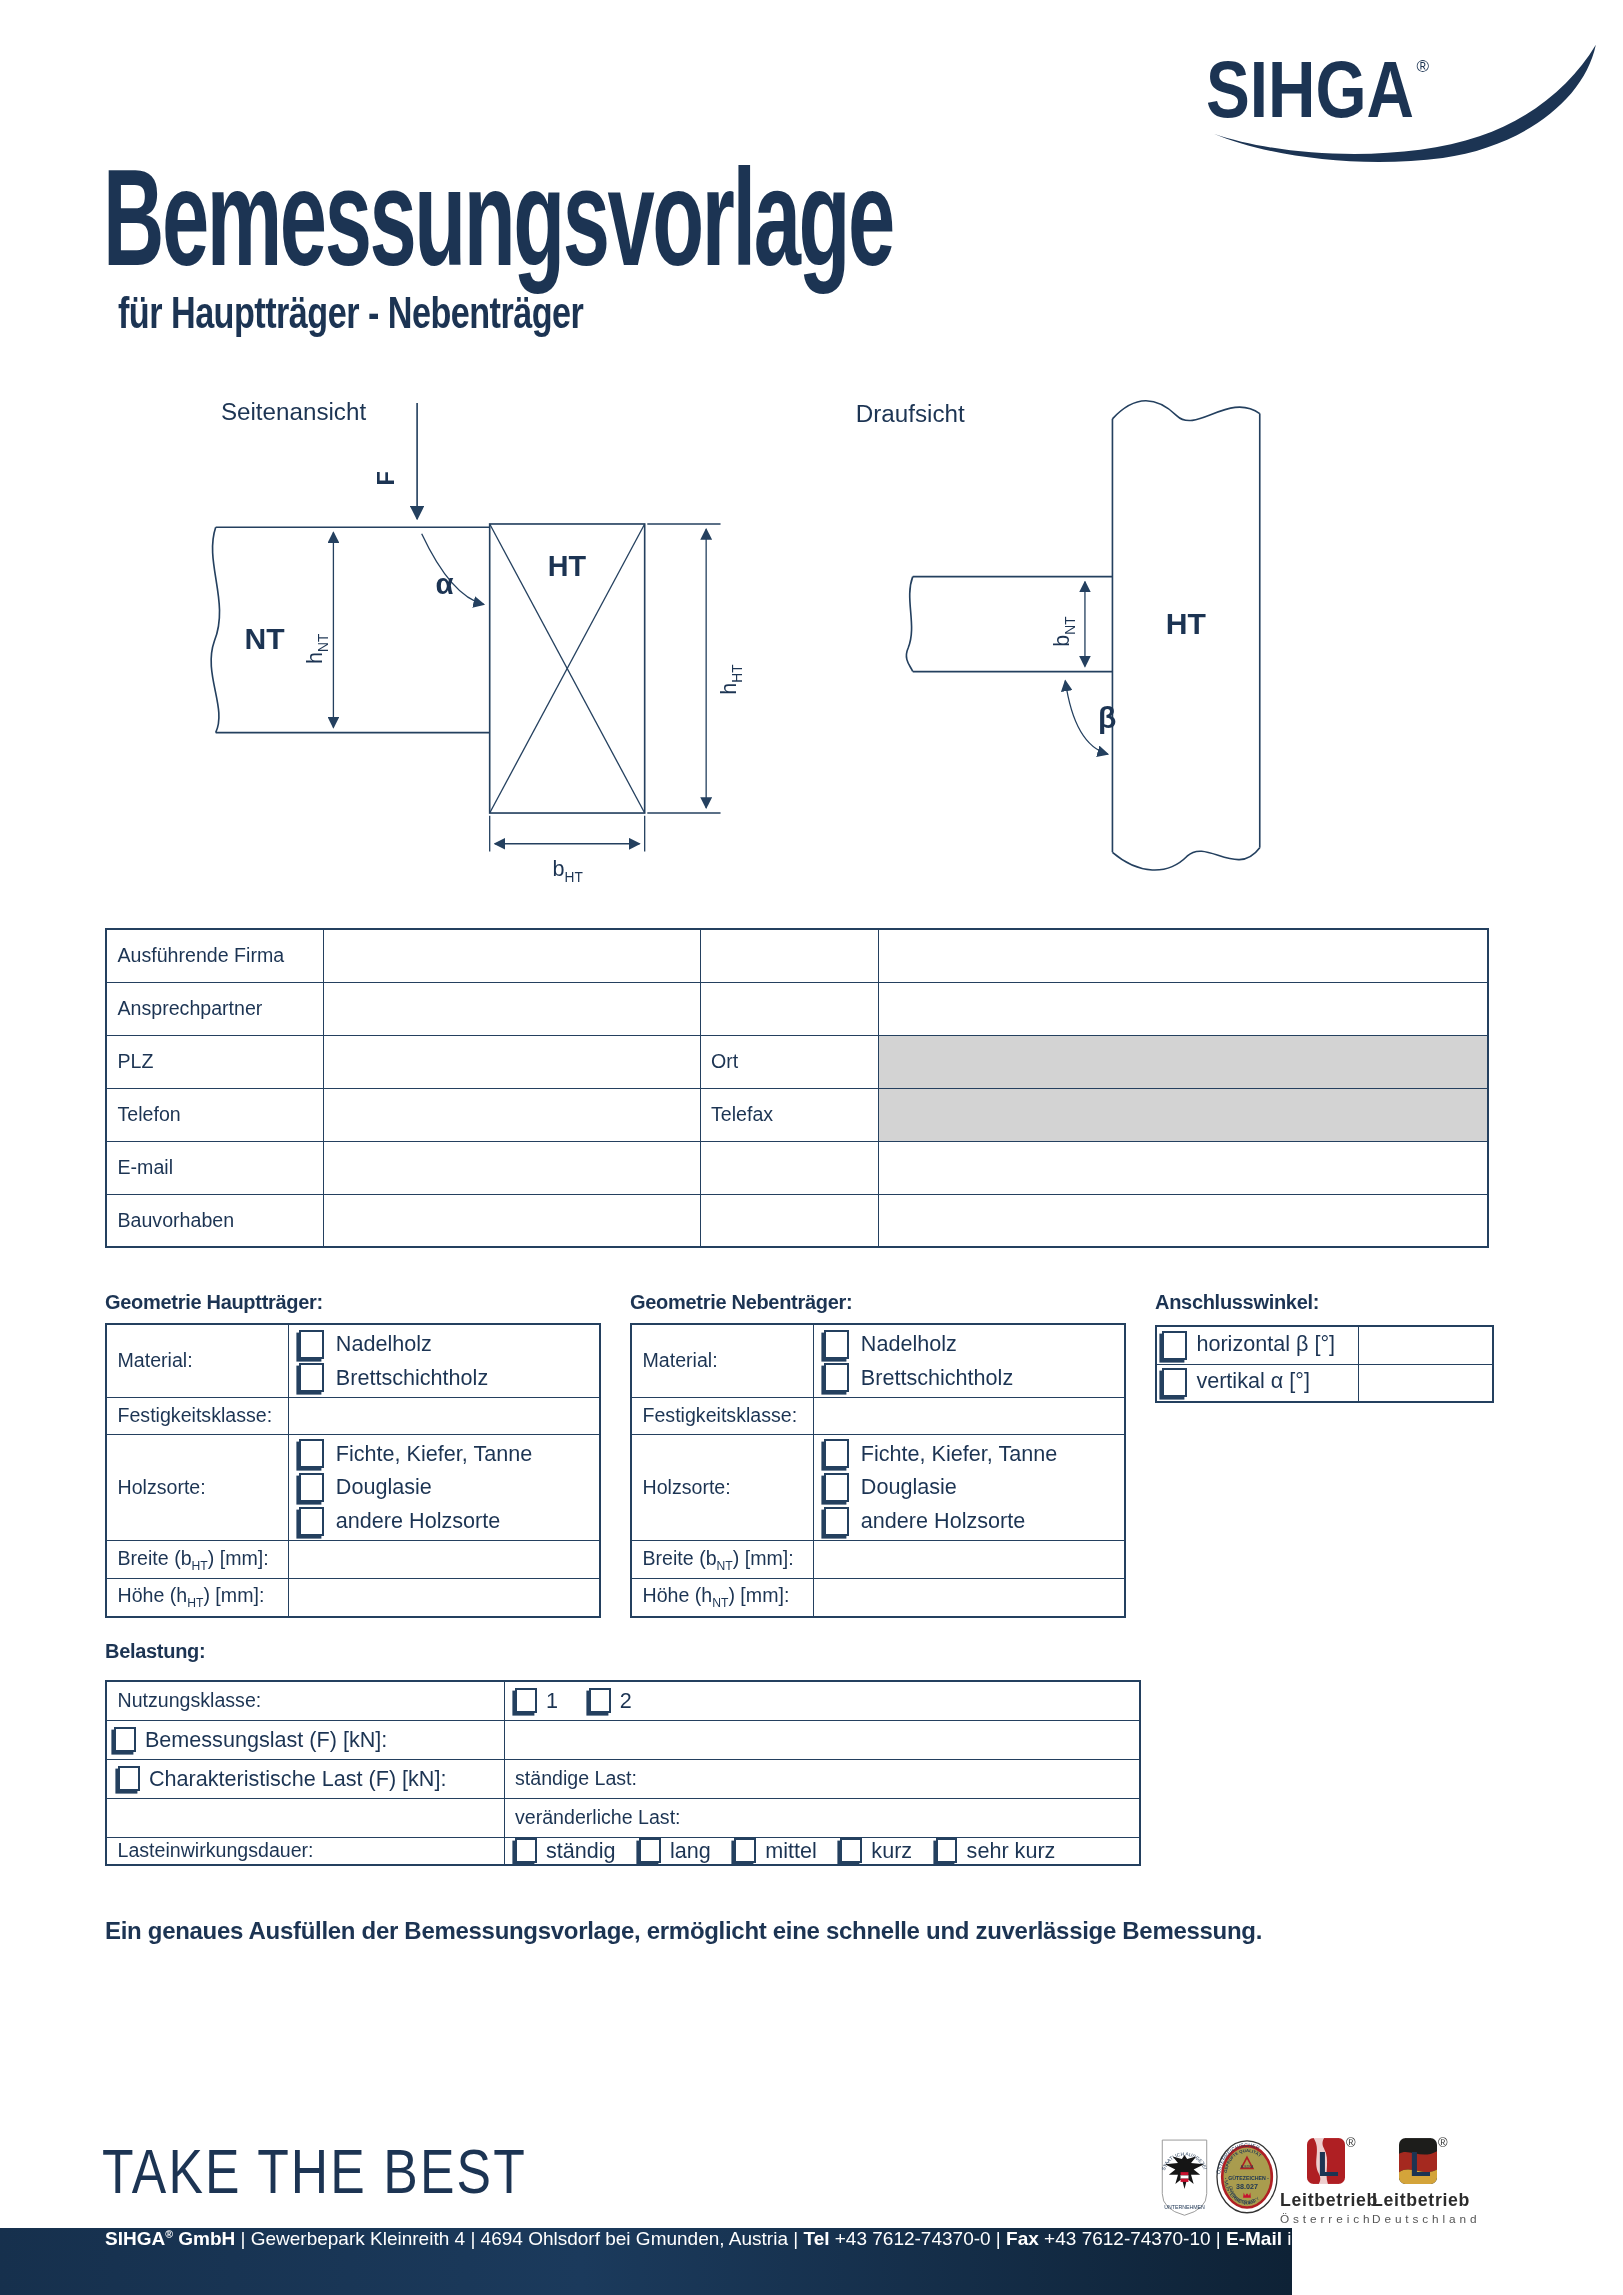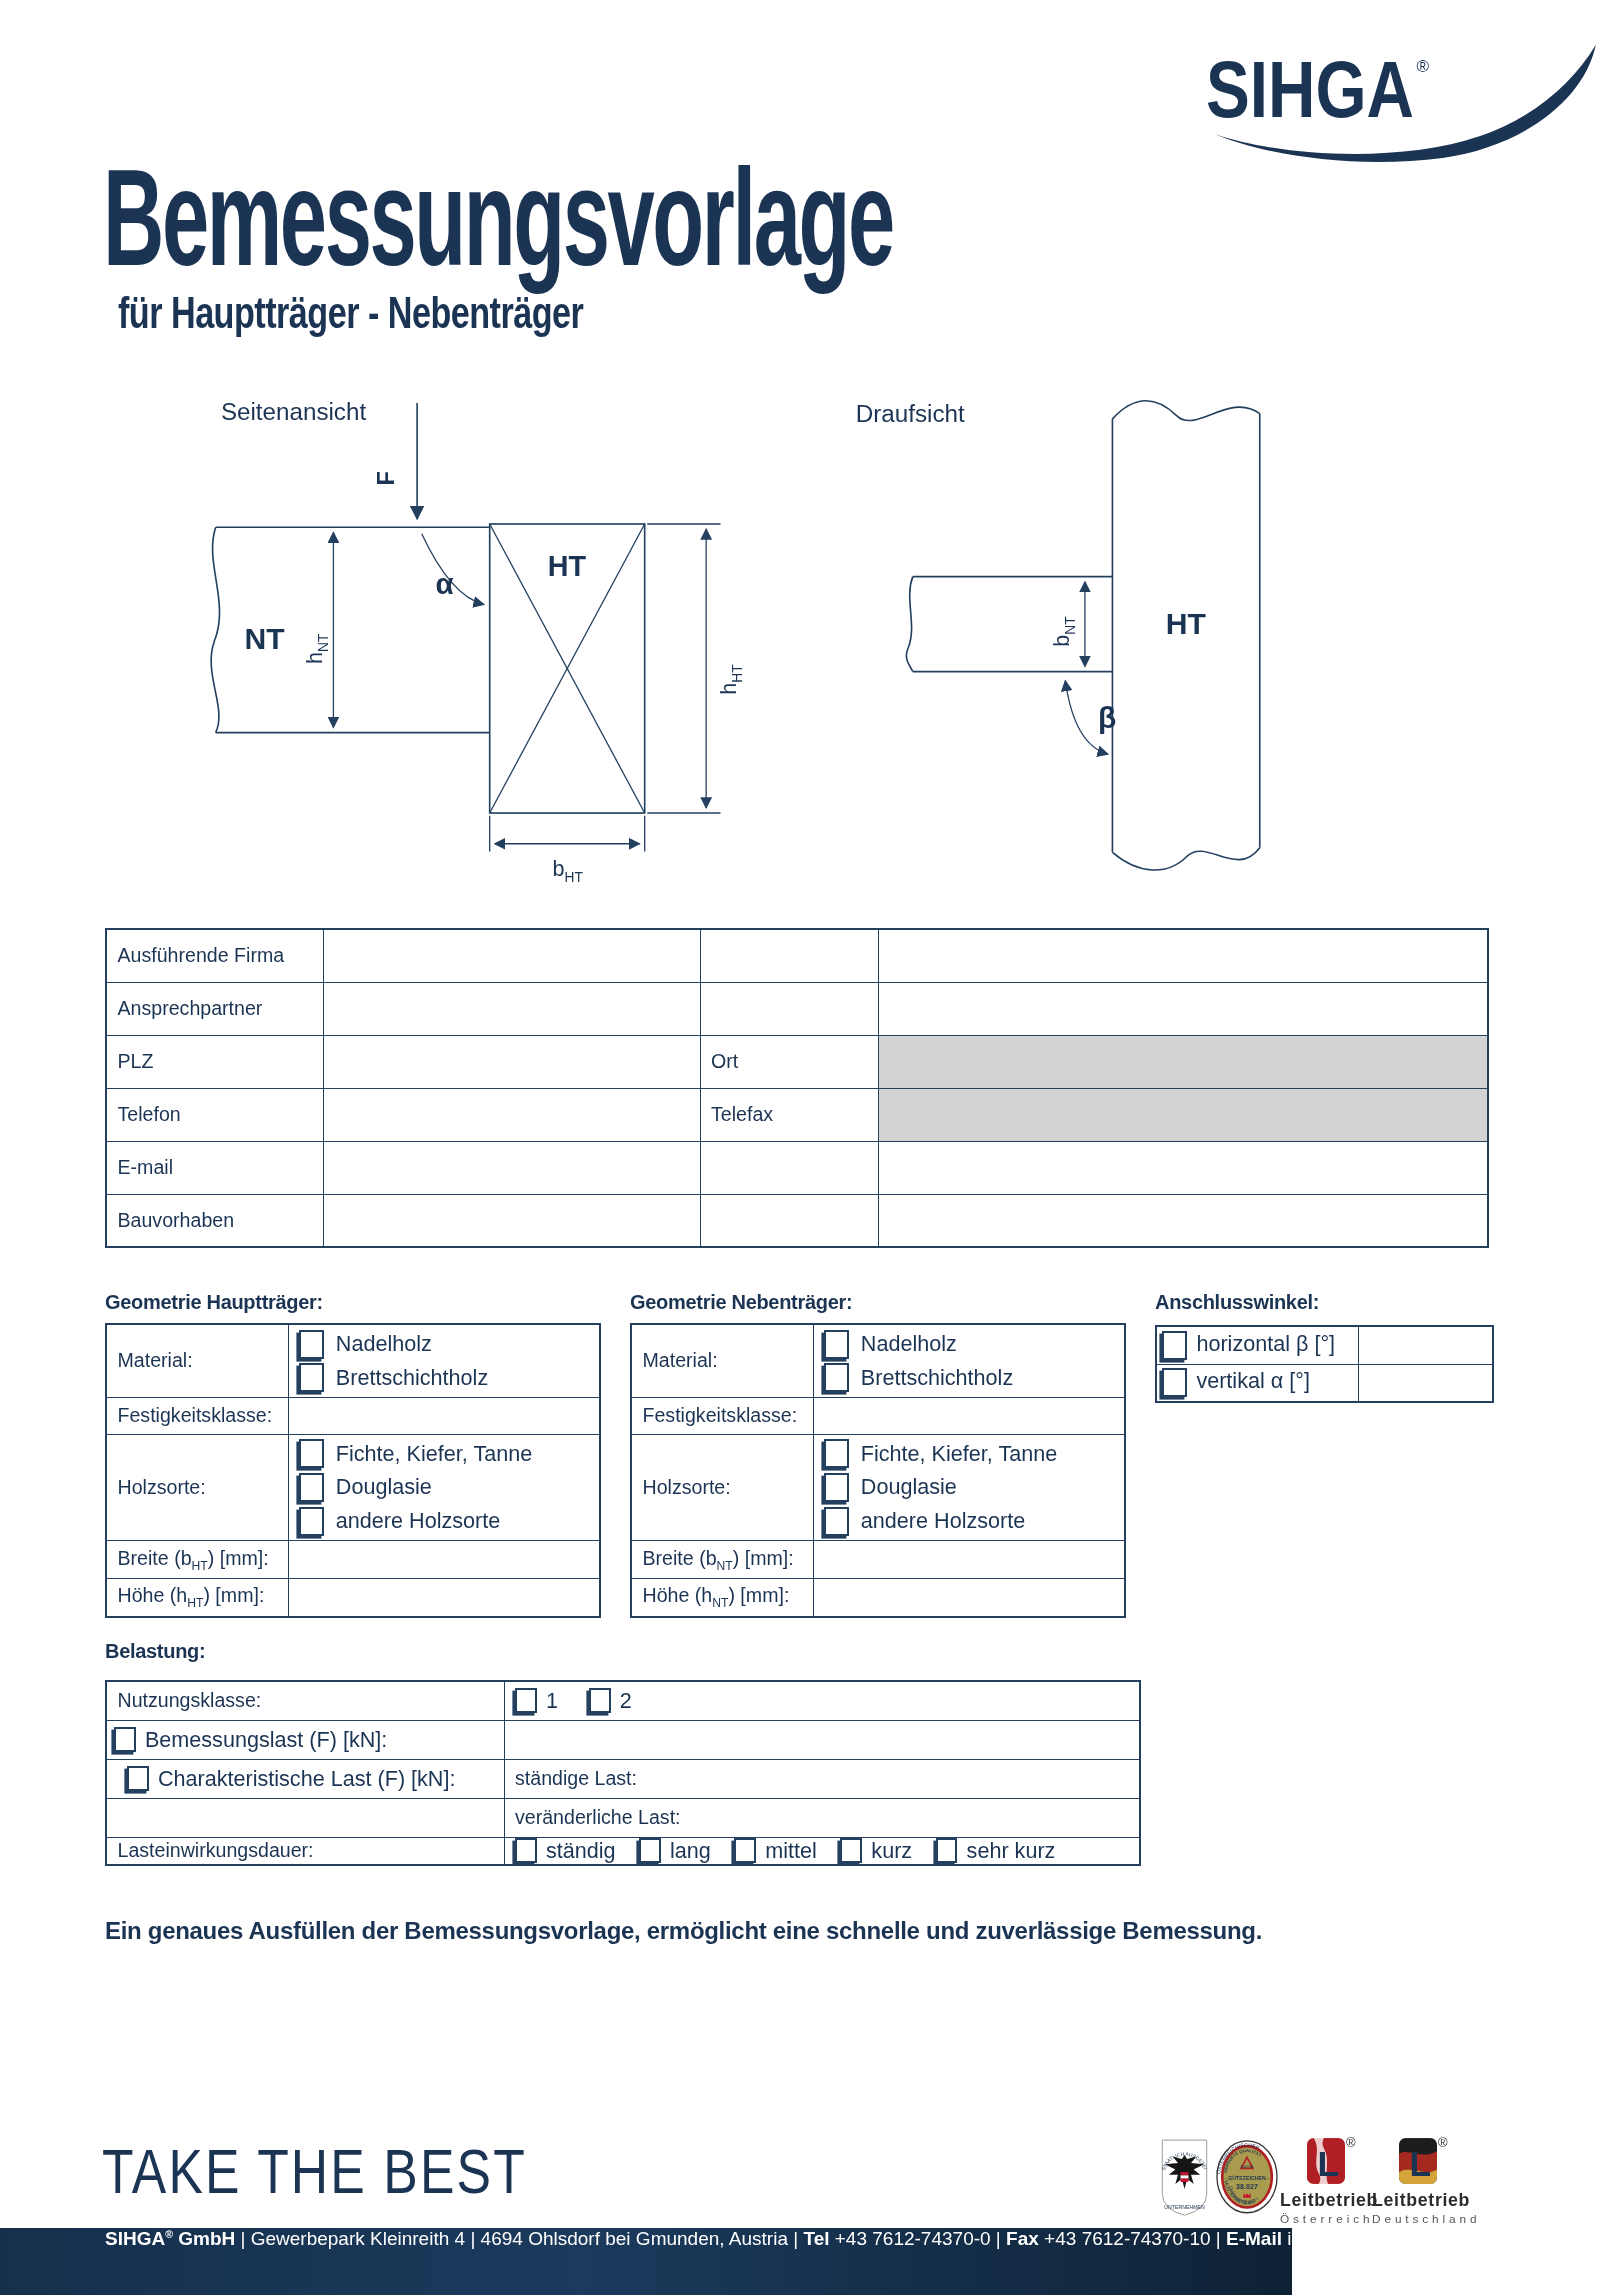--- a/index.html
+++ b/index.html
@@ -355,21 +355,21 @@
     <tr style="height:39px">
       <td style="padding-left:7px">
         <div class="inlopt">
               <span class="cb sm"></span>
               <span class="optlab">Bemessungslast (F) [kN]:</span>
             </div>
       </td>
       <td></td>
     </tr>
     <tr style="height:39px">
-      <td style="padding-left:20px">
+      <td style="padding-left:11px">
         <div class="inlopt">
               <span class="cb sm"></span>
               <span class="optlab">Charakteristische Last (F) [kN]:</span>
             </div>
       </td>
       <td><span>ständige Last:</span></td>
     </tr>
     <tr style="height:39px">
       <td></td>
       <td><span>veränderliche Last:</span></td>

